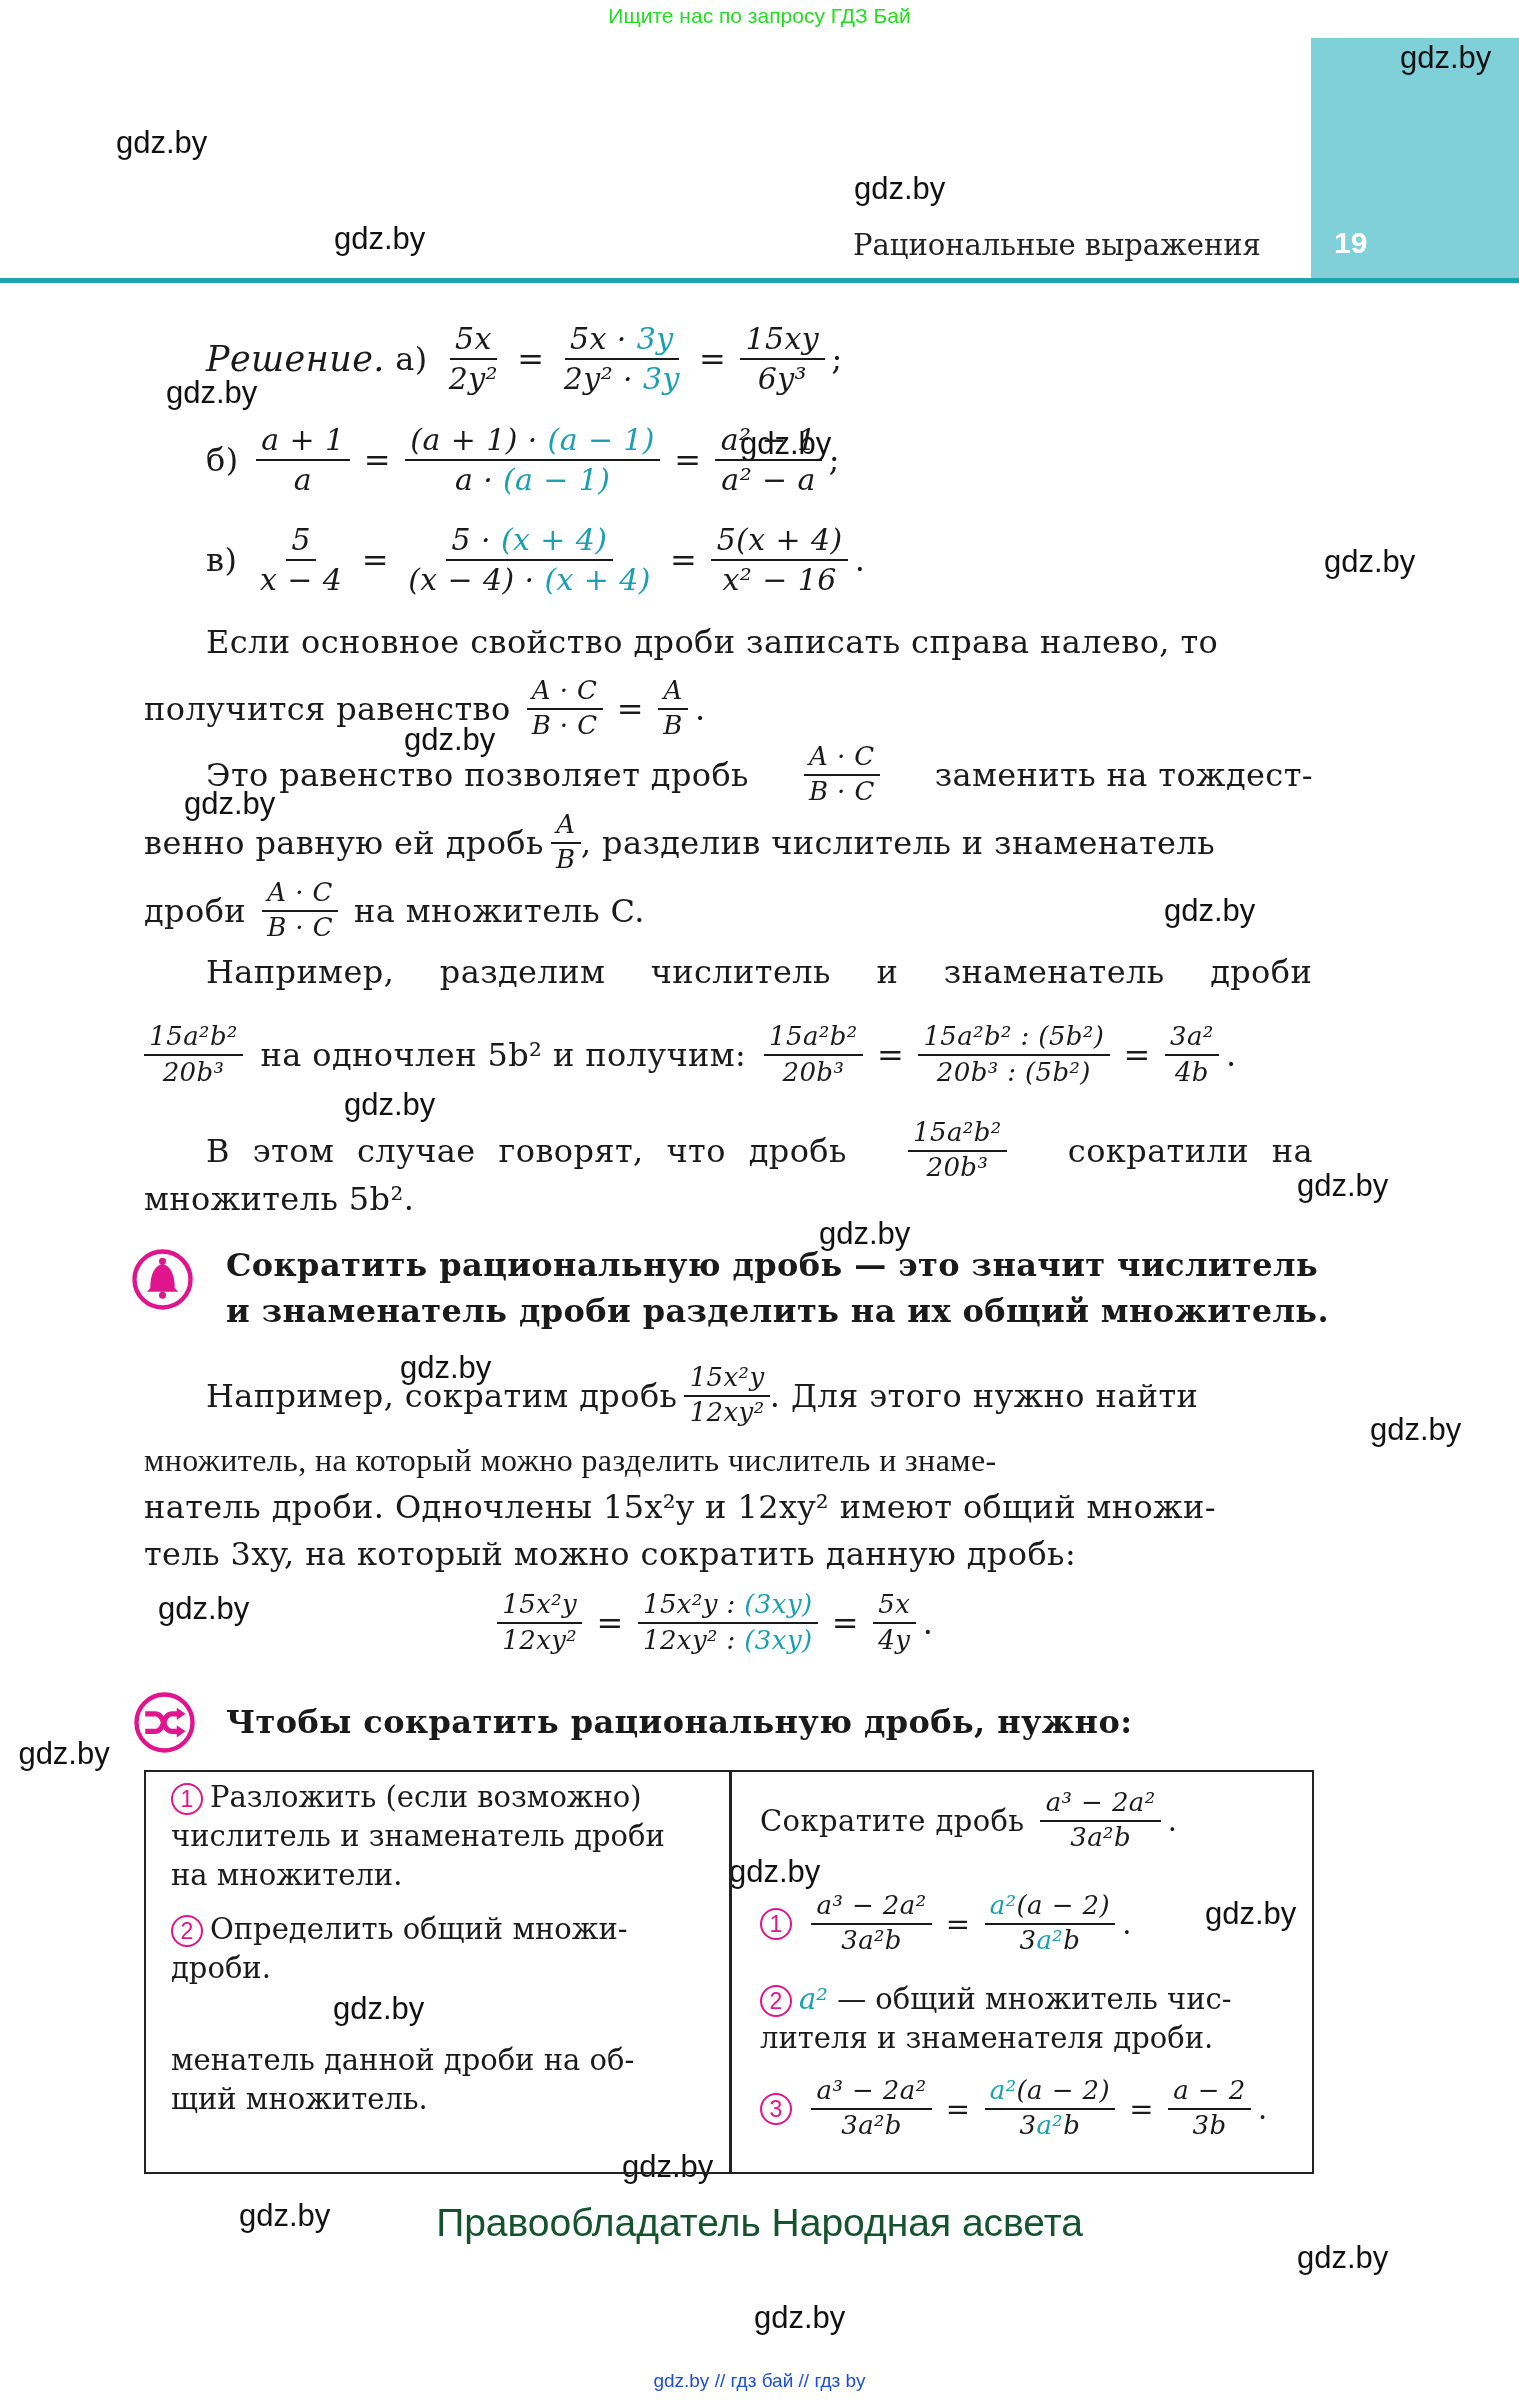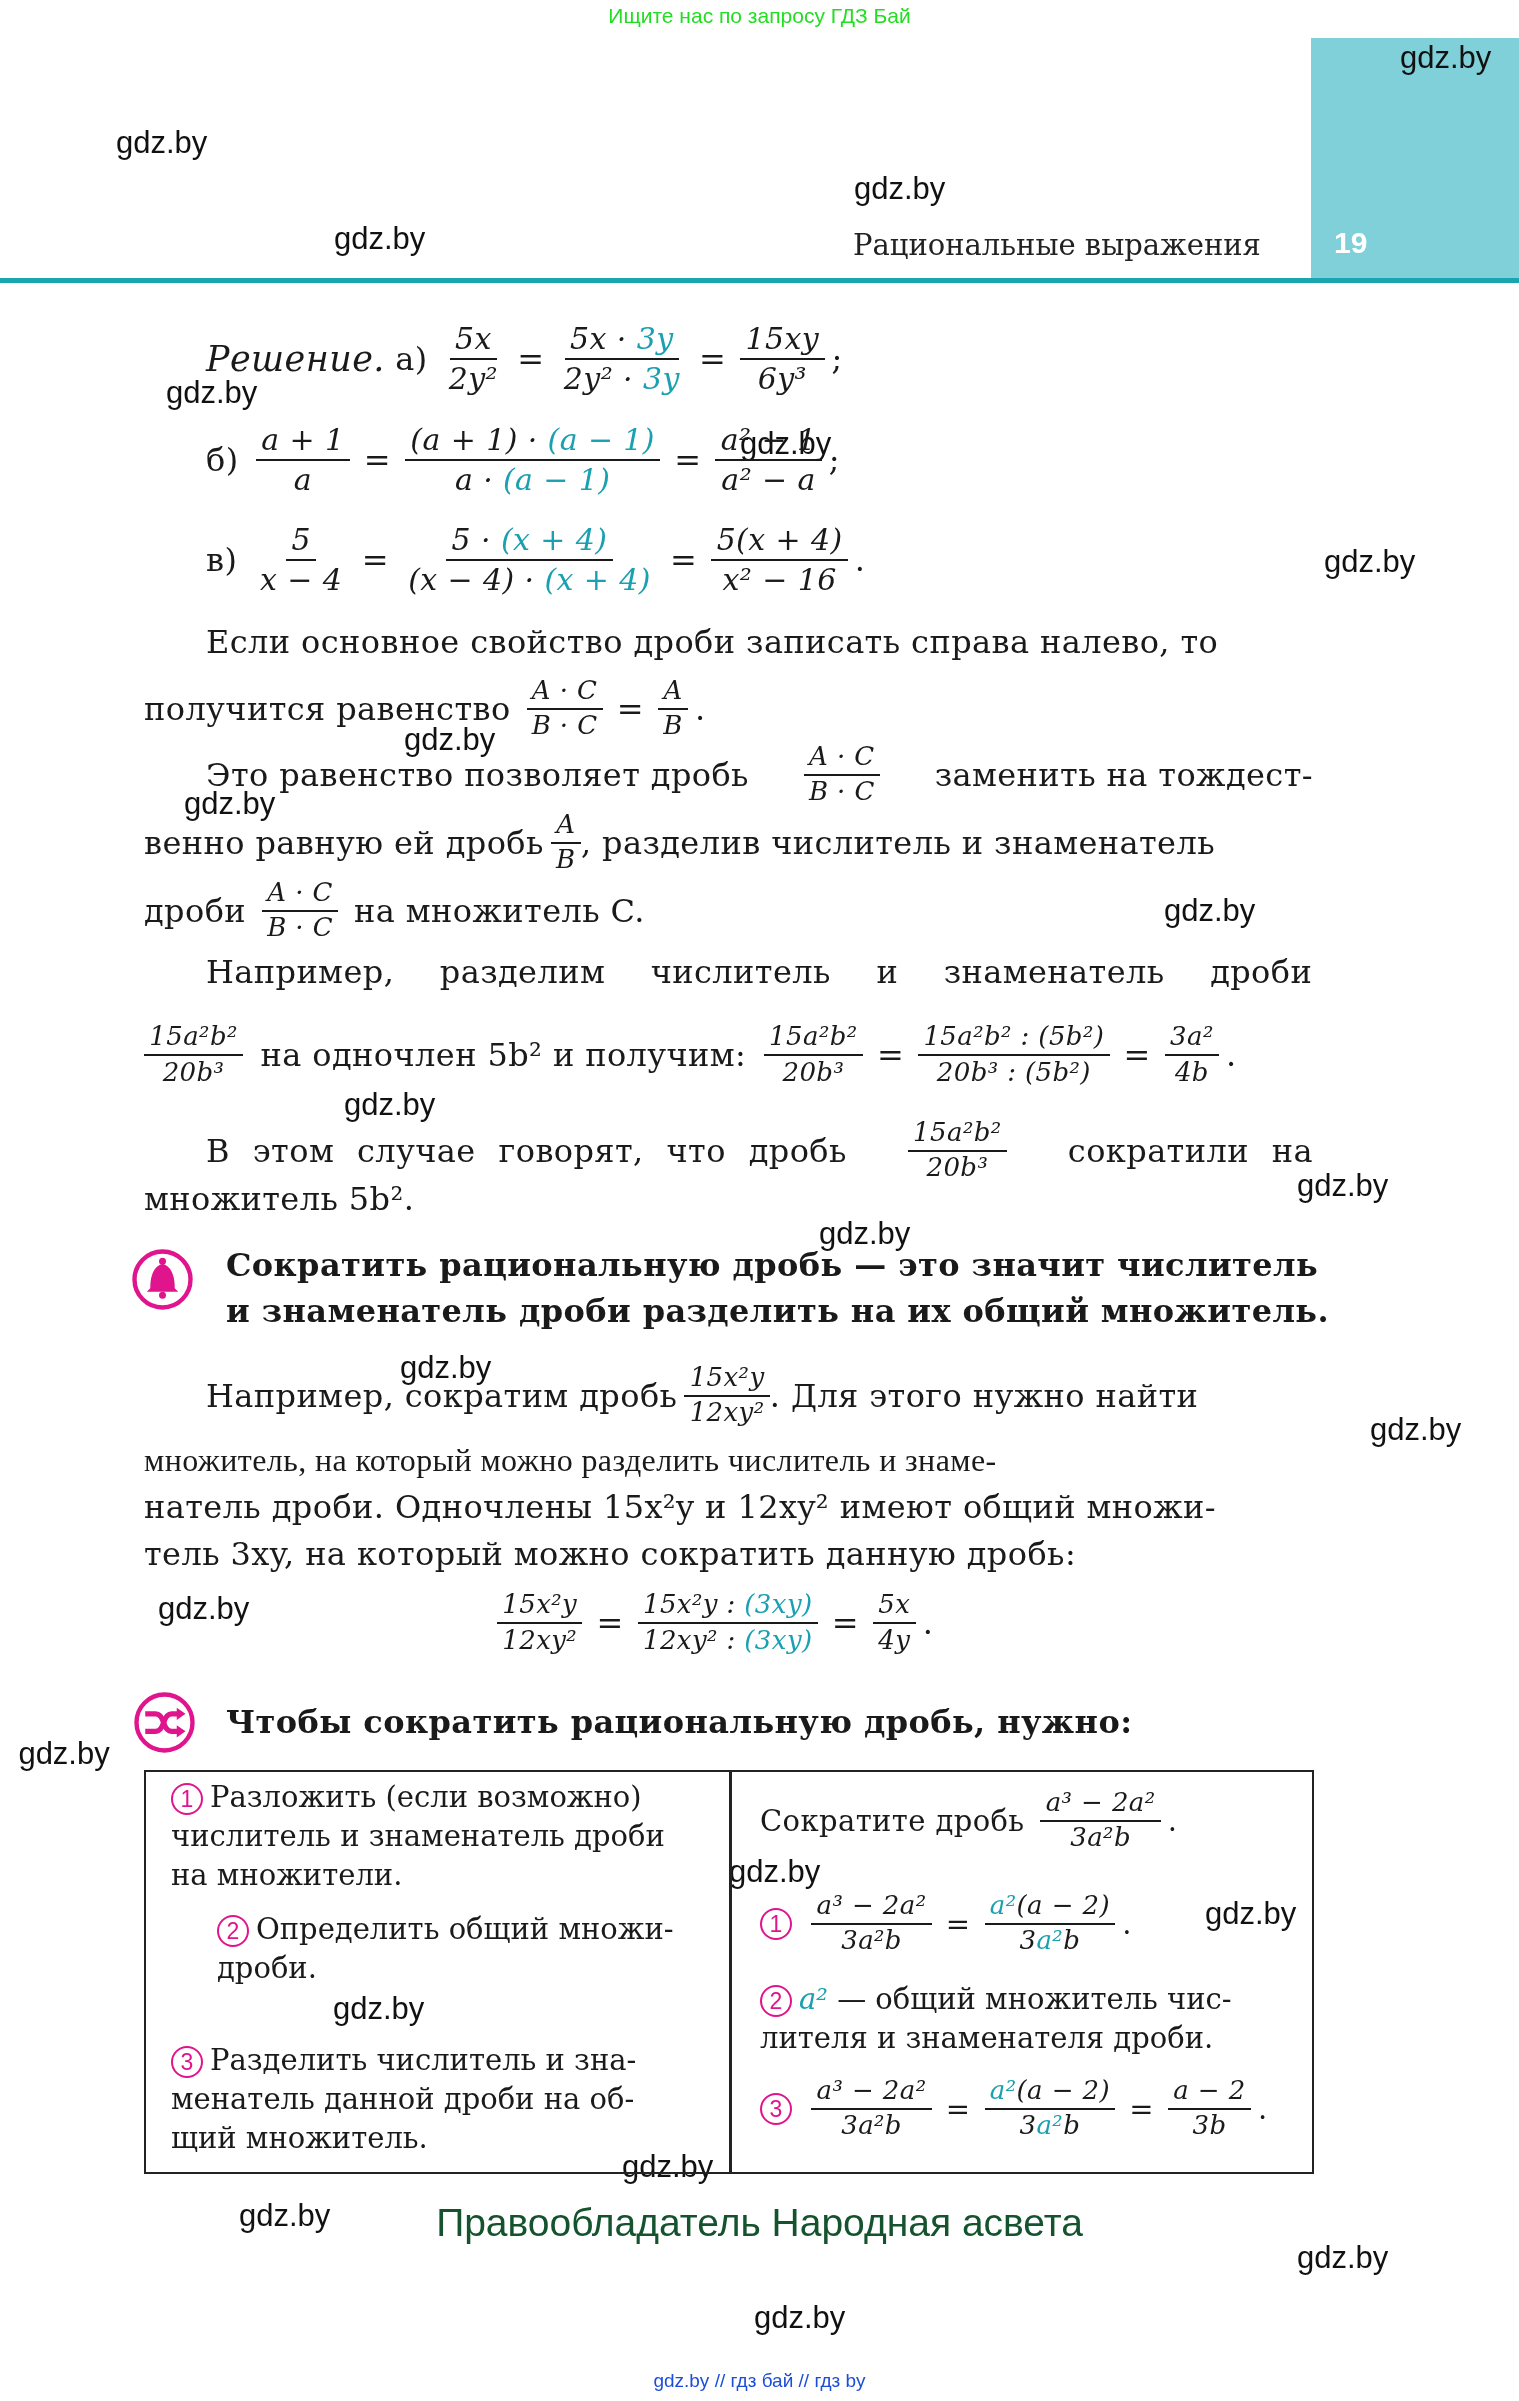--- a/index.html
+++ b/index.html
@@ -272,26 +272,25 @@
 <div class="table-box"></div>
 <div class="table-divider"></div>
 
 <div class="cell-text" style="left:171px;top:1778px;width:529px;">
   <div style="display:flex;justify-content:space-between;">
       <span><span class="num-circle">1</span><span>Разложить (если возможно)</span></span>
     </div>
   <div>числитель и знаменатель дроби</div>
   <div>на множители.</div>
 </div>
-<div class="cell-text" style="left:171px;top:1910px;width:529px;margin-left:46px;">
+<div class="cell-text" style="left:171px;top:1910px;width:529px;">
   <div><span class="num-circle">2</span><span>Определить общий множи-</span></div>
   <div>дроби.</div>
 </div>
 <div class="cell-text" style="left:171px;top:2041px;width:529px;">
-  <div><span class="num-circle">3</span><span>Разделить числитель и зна-</span></div>
   <div>менатель данной дроби на об-</div>
   <div>щий множитель.</div>
 </div>
 
 <div class="line" style="left:760px;top:1781px;height:79px;font-size:29px;">
   <span>Сократите дробь</span>
   <span class="frac m sm" style="margin-left:15.8px;">
       <span class="num">a³ − 2a²</span>
       <span class="den">3a²b</span>
     </span>

